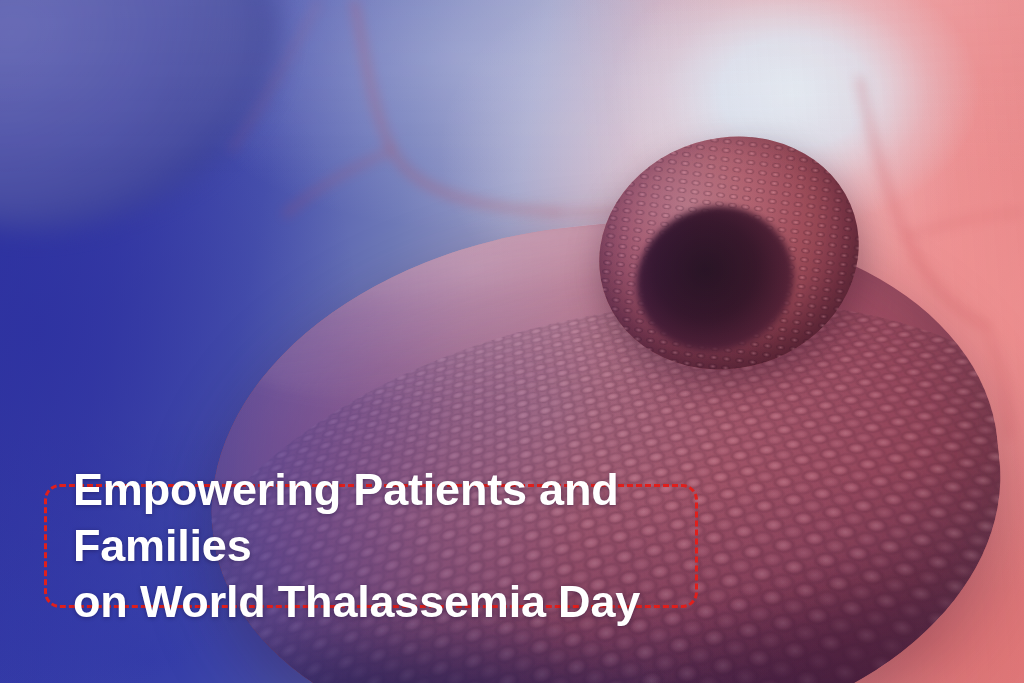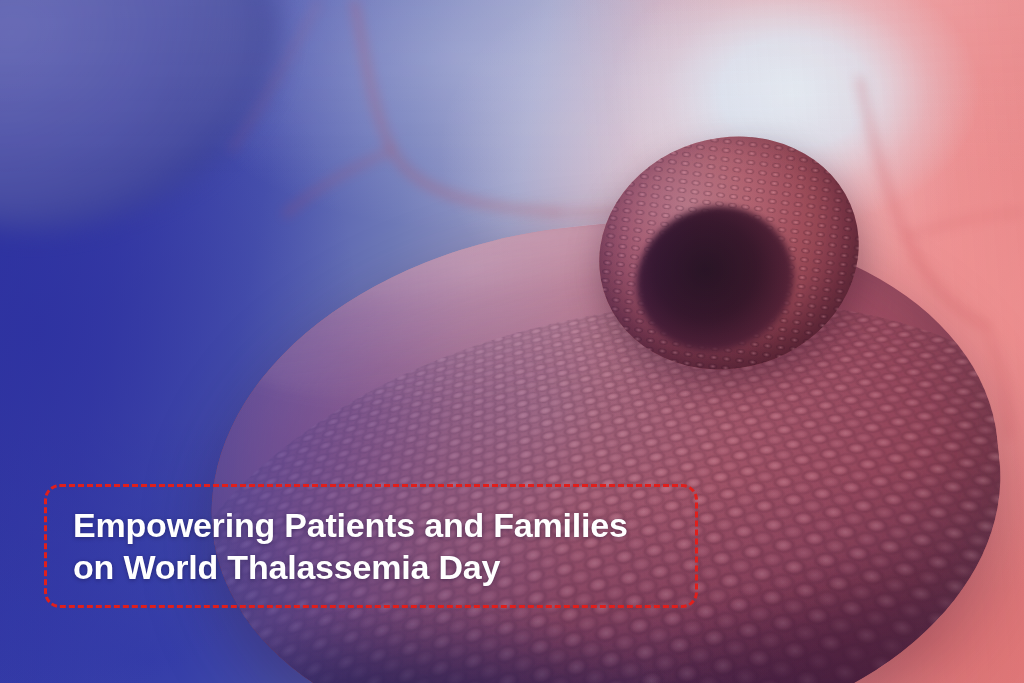--- a/index.html
+++ b/index.html
@@ -306,21 +306,21 @@
     flex-direction: column;
     justify-content: center;
     padding: 0 0 0 26px;
   }
 
   #headline {
     margin: 0;
     color: #ffffff;
     font-family: "Liberation Sans", sans-serif;
     font-weight: bold;
-    font-size: 34px;
+    font-size: 45px;
     line-height: 1.24;
     letter-spacing: -0.2px;
     text-shadow: 0 1px 4px rgba(20,10,50,0.40);
     white-space: pre-line;
   }
 </style>
 </head>
 <body>
 
 <div id="banner">

